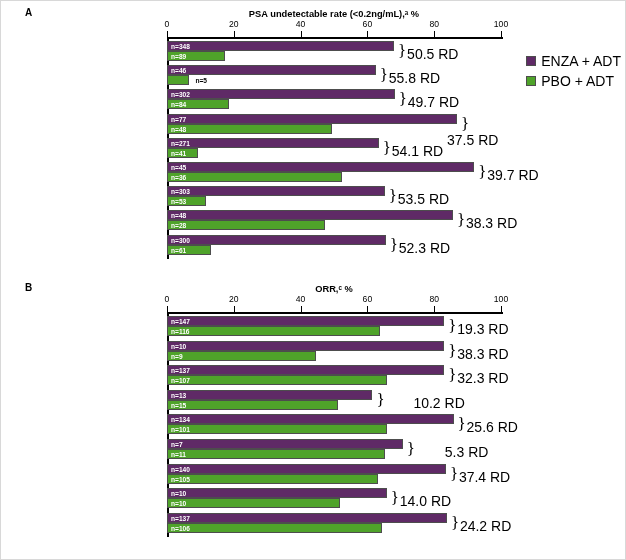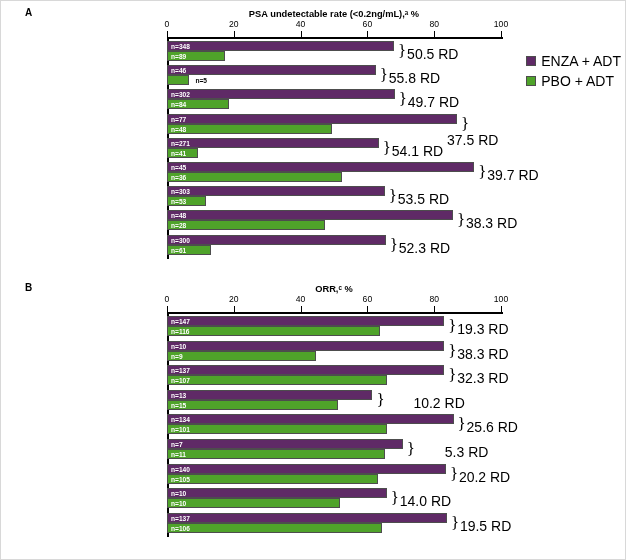--- a/index.html
+++ b/index.html
@@ -268,35 +268,35 @@
         <div class="brace" style="left: 405.804px; top: 164px;">}</div>
         <div class="rd" style="left: 414.804px; top: 168px; padding-left: 29px;">5.3 RD</div>
         <div class="cat-label" style="top: 191.6px;">No prior radical prostatectomy</div>
         <div class="bar enza" style="left: 166px; top: 187.6px; width: 278.89px;">
           <span class="bar-n">n=140</span>
         </div>
         <div class="bar pbo" style="left: 166px; top: 197.6px; width: 211.422px;">
           <span class="bar-n">n=105</span>
         </div>
         <div class="brace" style="left: 448.89px; top: 188.6px;">}</div>
-        <div class="rd" style="left: 457.89px; top: 192.6px;">20.2 RD</div>
+        <div class="rd" style="left: 457.89px; top: 192.6px;">37.4 RD</div>
         <div class="cat-label" style="top: 216.2px;">Prior radiation of prostate area</div>
         <div class="bar enza" style="left: 166px; top: 212.2px; width: 219.772px;">
           <span class="bar-n">n=10</span>
         </div>
         <div class="bar pbo" style="left: 166px; top: 222.2px; width: 173.012px;">
           <span class="bar-n">n=10</span>
         </div>
         <div class="brace" style="left: 389.772px; top: 213.2px;">}</div>
         <div class="rd" style="left: 398.772px; top: 217.2px;">14.0 RD</div>
         <div class="cat-label" style="top: 240.8px;">No prior radiation of prostate area</div>
         <div class="bar enza" style="left: 166px; top: 236.8px; width: 279.892px;">
           <span class="bar-n">n=137</span>
         </div>
         <div class="bar pbo" style="left: 166px; top: 246.8px; width: 214.762px;">
           <span class="bar-n">n=106</span>
         </div>
         <div class="brace" style="left: 449.892px; top: 237.8px;">}</div>
-        <div class="rd" style="left: 458.892px; top: 241.8px;">19.5 RD</div>
+        <div class="rd" style="left: 458.892px; top: 241.8px;">24.2 RD</div>
       </div>
   </div>
 
 </div>
 
 </body></html>

